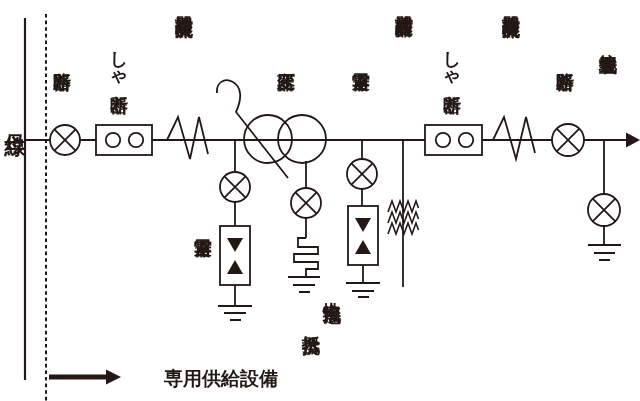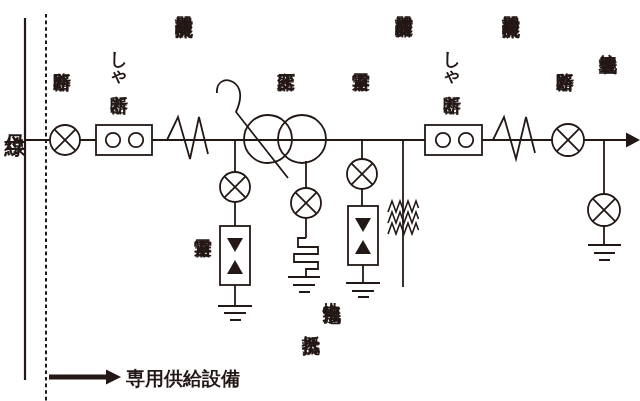--- a/index.html
+++ b/index.html
@@ -12,21 +12,21 @@
     position:absolute;
     writing-mode:vertical-rl;
     text-orientation:upright;
     font-size:18px;line-height:1;letter-spacing:1px;
     font-weight:600;color:#231815;white-space:nowrap;
     user-select:none;
   }
   .vlabel.big{font-size:21px;letter-spacing:2px;}
   .hlabel{
     position:absolute;font-size:19px;font-weight:600;color:#231815;
-    white-space:nowrap;user-select:none;
+    white-space:nowrap;user-select:none;margin-left:38px;
   }
 </style>
 </head>
 <body>
 
 <div class="stage">
 
   <svg width="640" height="401" viewBox="0 0 640 401">
     <g stroke="#231815" stroke-width="1.8" fill="none" stroke-linecap="butt">
 

